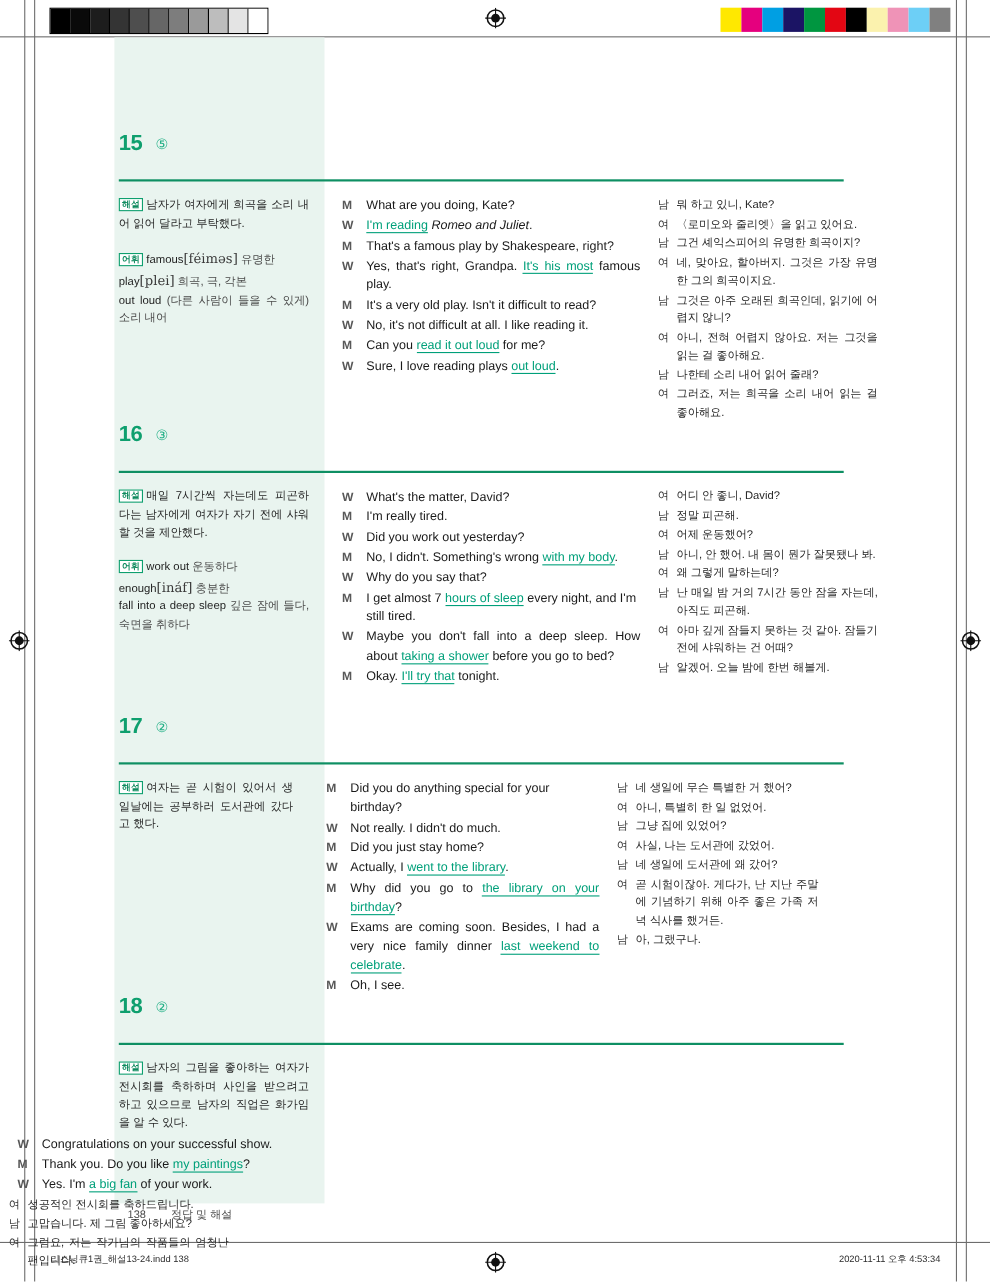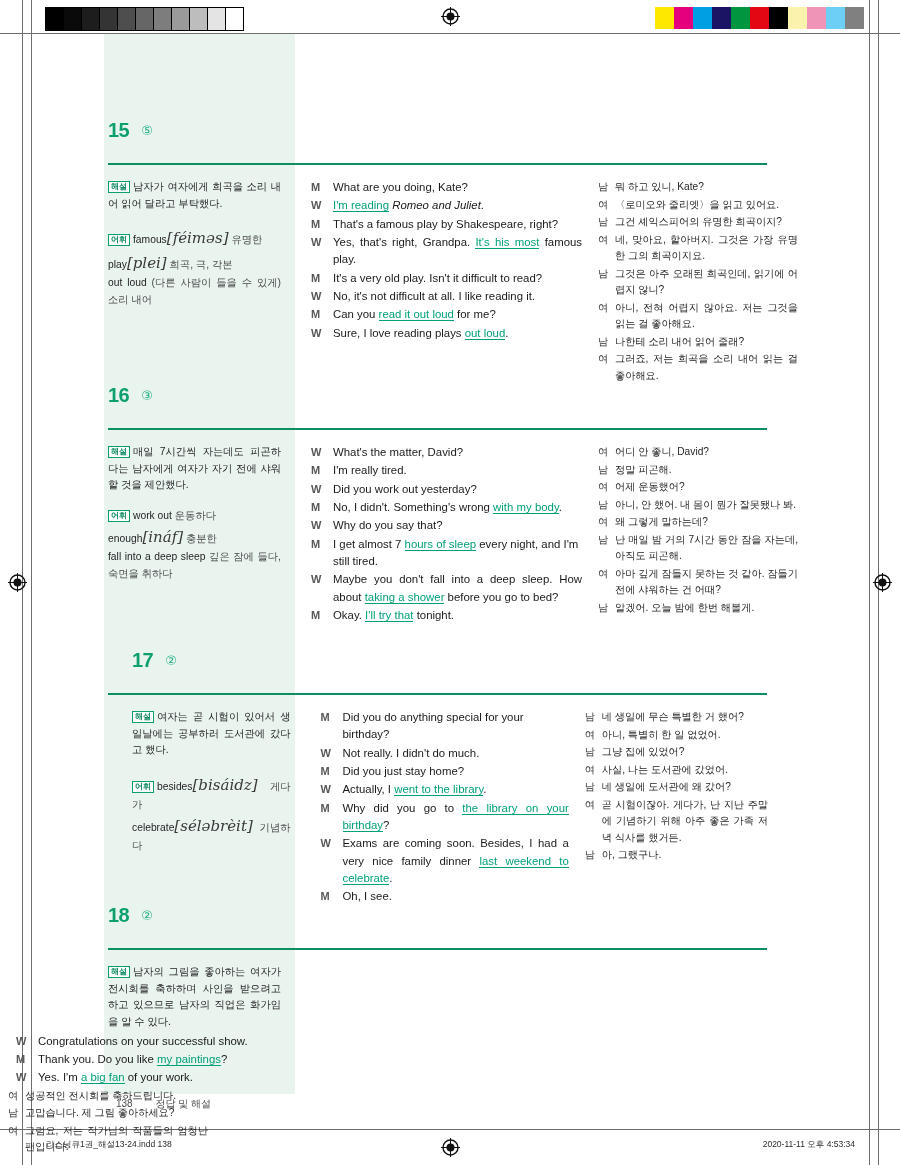--- a/index.html
+++ b/index.html
@@ -116,21 +116,21 @@
     font-size: 8px;
     font-weight: bold;
     padding: 0px 2px;
     line-height: 1.25;
     vertical-align: 1.5px;
     margin-right: 3px;
     background: #ffffff;
     white-space: nowrap;
   }
   .vocab { margin-top: 14px; }
-  .ipa { font-family: "DejaVu Serif", serif; font-size: 15px; color: #3a3a3a; font-style: italic; }
+  .ipa { font-family: "DejaVu Serif", serif; font-size: 12px; color: #3a3a3a; }
   .kor { color: #4a4a4a; }
 
   
   .col-eng {
     width: 295px;
     padding-left: 16px;
     padding-right: 8px;
     box-sizing: border-box;
     font-size: 11.4px;
     line-height: 1.52;
@@ -422,30 +422,29 @@
               <span class="spk">여</span>
               <span class="utt just">아마 깊게 잠들지 못하는 것 같아. 잠들기 전에 샤워하는 건 어때?</span>
             </div>
             <div class="line">
               <span class="spk">남</span>
               <span class="utt just">알겠어. 오늘 밤에 한번 해볼게.</span>
             </div>
           </div>
         </div>
       </div>
-      <div class="qblock" style="position: absolute; left: 0px; top: 602px; width: 744px; padding-left: 24px;">
+      <div class="qblock" style="position: absolute; left: 0px; top: 602px; width: 744px;">
         <div class="q-head">
           <span class="q-num">17</span>
           <span class="q-ans">②</span>
         </div>
         <div class="q-rule" style="top: 57px;"></div>
         <div class="q-body" style="padding-top: 39px;">
           <div class="col-notes">
             <p class="tagline"><span class="tag">해설</span><span>여자는 곧 시험이 있어서 생일날에는 공부하러 도서관에 갔다고 했다.</span></p>
-            <p class="tagline vocab"><span class="tag">어휘</span><span>besides</span><span class="ipa">[bisáidz]</span> <span class="kor">게다가</span><br><span>celebrate</span><span class="ipa">[séləbrèit]</span> <span class="kor">기념하다</span></p>
           </div>
           <div class="col-eng">
             <div class="line">
               <span class="spk">M</span>
               <span class="utt"><span>Did you do anything special for your birthday?</span></span>
             </div>
             <div class="line">
               <span class="spk">W</span>
               <span class="utt"><span>Not really. I didn't do much.</span></span>
             </div>

